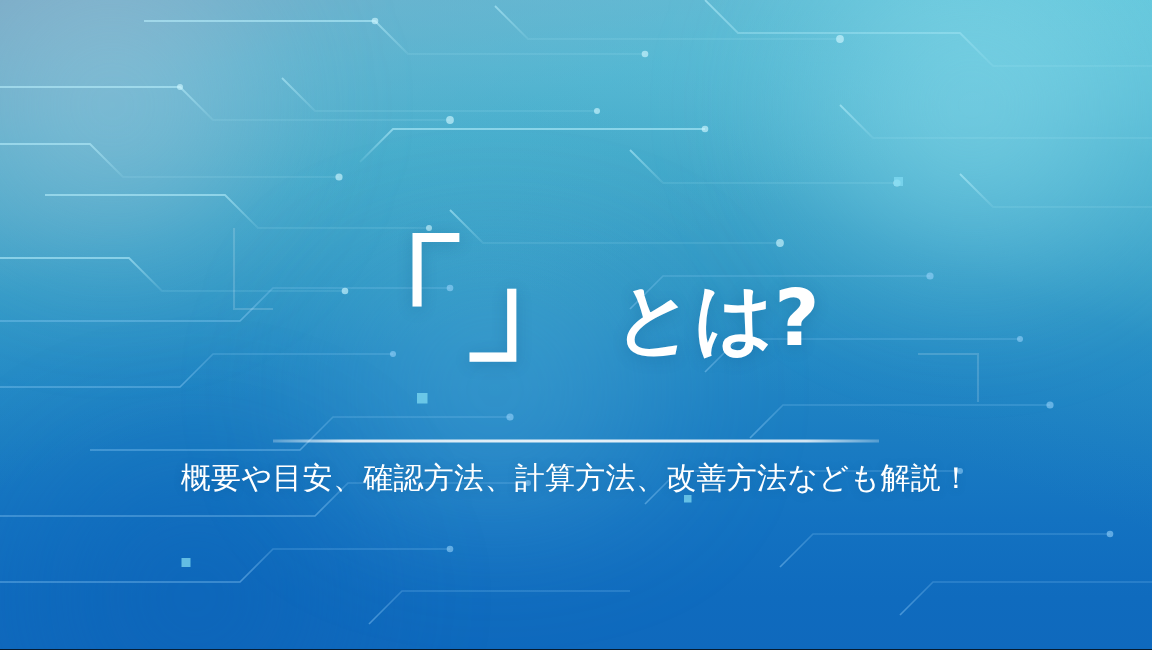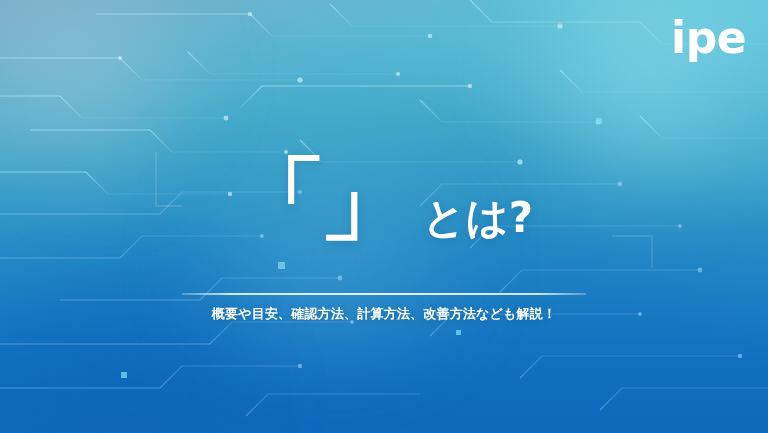--- a/index.html
+++ b/index.html
@@ -117,21 +117,21 @@
     font-family: "DejaVu Sans", "Liberation Sans", sans-serif;
     font-size: 92px;
     font-weight: 700;
     line-height: 1.02;
   }
   .headline .bracket-open { margin-right: -4px; }
   .headline .bracket-close { margin-left: -4px; }
   .headline .kanji { letter-spacing: 1px; }
   .headline .suffix {
     font-family: "DejaVu Sans", "Liberation Sans", sans-serif;
-    font-size: 42px;
+    font-size: 52px;
     font-weight: 700;
     line-height: 1;
     margin-left: 12px;
     padding-bottom: 8px;
     margin-top: 25px;
   }
 
   .divider {
     width: 404px;
     height: 2px;
@@ -141,22 +141,22 @@
       rgba(255,255,255,0.80) 12%,
       rgba(255,255,255,0.88) 50%,
       rgba(255,255,255,0.80) 88%,
       rgba(255,255,255,0.25) 100%);
   }
 
   .subtitle {
     margin-top: 10px;
     color: #ffffff;
     font-family: "DejaVu Sans", "Liberation Sans", sans-serif;
-    font-size: 13px;
-    font-weight: 700;
+    font-size: 20px;
+    font-weight: 400;
     letter-spacing: 0.2px;
     white-space: nowrap;
     text-shadow: 0 1px 6px rgba(10,70,120,0.25);
   }
 </style>
 </head>
 <body>
 
 <div class="banner">
 
@@ -243,21 +243,20 @@
         <rect x="456" y="330" width="5" height="5"></rect>
       </g>
 
       <g stroke="#ffffff" stroke-width="1.4" fill="none" opacity="0.16">
         <path d="M156 152 L156 206 L182 206"></path>
         <path d="M612 236 L652 236 L652 268"></path>
       </g>
     </svg>
   </div>
 
-  <div class="logo">ipe</div>
 
   <div class="content">
 
     <h1 class="headline">
       <span class="bracket-open">「</span>
       <span class="bracket-close">」</span>
       <span class="suffix">とは?</span>
     </h1>
 
     <div class="divider"></div>

